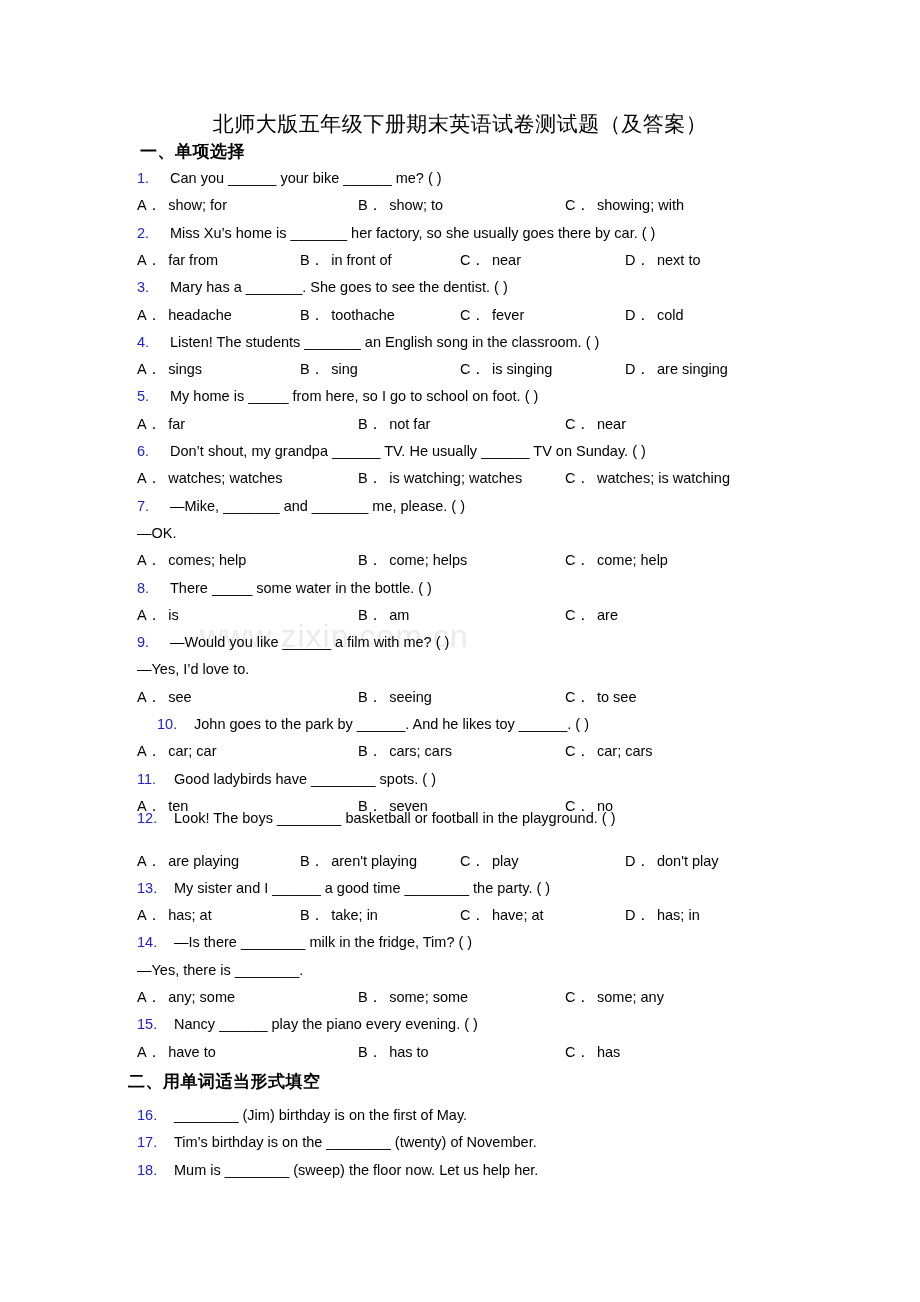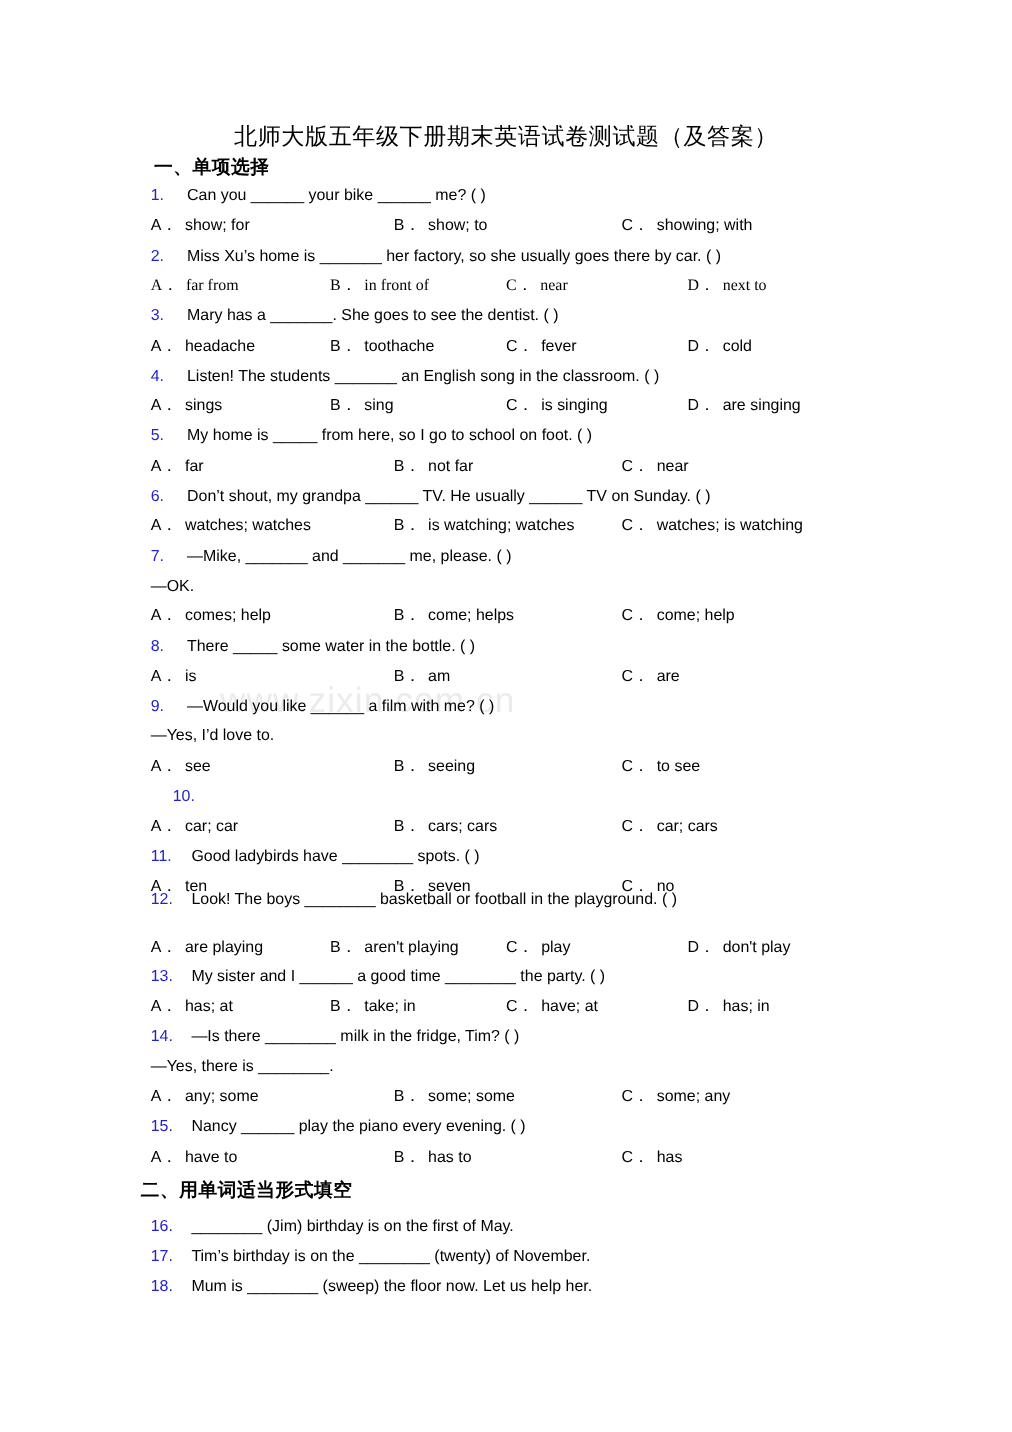--- a/index.html
+++ b/index.html
@@ -146,21 +146,21 @@
         </div>
         <div class="row" style="top: 192.3px;">
           <span class="opt c3-a"><span class="lab">A．</span><span>show; for</span></span>
           <span class="opt c3-b"><span class="lab">B．</span><span>show; to</span></span>
           <span class="opt c3-c"><span class="lab">C．</span><span>showing; with</span></span>
         </div>
         <div class="row" style="top: 219.6px;">
           <span class="q-num">2.</span>
           <span class="q-text">Miss Xu’s home is _______ her factory, so she usually goes there by car. (  )</span>
         </div>
-        <div class="row" style="top: 246.9px; font-family: Liberation Serif, serif;">
+        <div class="row" style="top: 246.9px;">
           <span class="opt c4-a"><span class="lab">A．</span><span>far from</span></span>
           <span class="opt c4-b"><span class="lab">B．</span><span>in front of</span></span>
           <span class="opt c4-c"><span class="lab">C．</span><span>near</span></span>
           <span class="opt c4-d"><span class="lab">D．</span><span>next to</span></span>
         </div>
         <div class="row" style="top: 274.2px;">
           <span class="q-num">3.</span>
           <span class="q-text">Mary has a _______. She goes to see the dentist. (  )</span>
         </div>
         <div class="row" style="top: 301.5px;">
@@ -225,20 +225,21 @@
         <div class="row" style="top: 656.4px;">
           <span class="cont-text">—Yes, I’d love to.</span>
         </div>
         <div class="row" style="top: 683.7px;">
           <span class="opt c3-a"><span class="lab">A．</span><span>see</span></span>
           <span class="opt c3-b"><span class="lab">B．</span><span>seeing</span></span>
           <span class="opt c3-c"><span class="lab">C．</span><span>to see</span></span>
         </div>
         <div class="row" style="top: 711px; margin-left: 20px;">
           <span class="q-num">10.</span>
+          <span class="q-text wide">John goes to the park by ______. And he likes toy ______. (  )</span>
         </div>
         <div class="row" style="top: 738.3px;">
           <span class="opt c3-a"><span class="lab">A．</span><span>car; car</span></span>
           <span class="opt c3-b"><span class="lab">B．</span><span>cars; cars</span></span>
           <span class="opt c3-c"><span class="lab">C．</span><span>car; cars</span></span>
         </div>
         <div class="row" style="top: 765.6px;">
           <span class="q-num">11.</span>
           <span class="q-text wide">Good ladybirds have ________ spots. (  )</span>
         </div>

